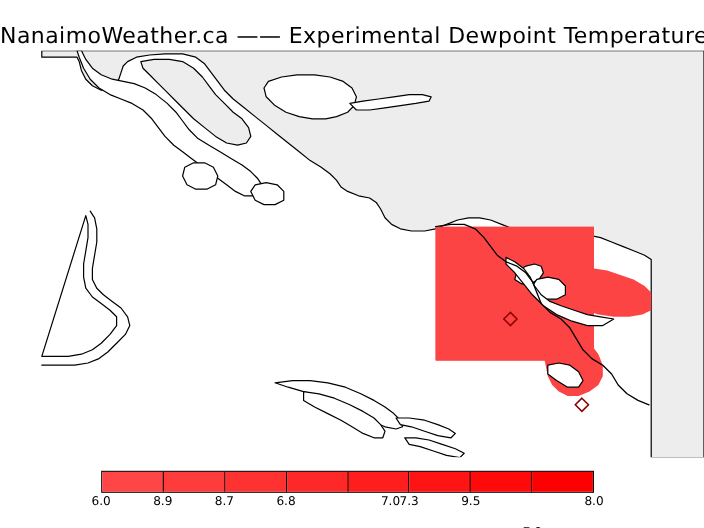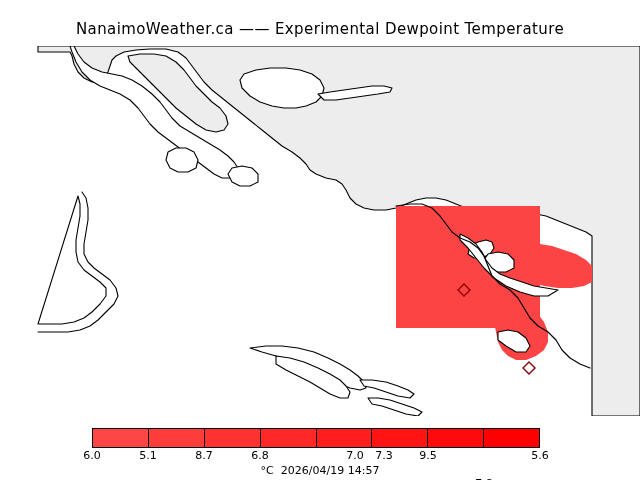--- a/index.html
+++ b/index.html
@@ -16,21 +16,21 @@
   }
 
   
   #chart-title {
     position: absolute;
     left: 0;
     top: 20px;
     width: 640px;
     text-align: center;
     font-family: "DejaVu Sans", sans-serif;
-    font-size: 15px;
+    font-size: 20px;
     letter-spacing: 0.4px;
     color: #000000;
     white-space: pre;
   }
 
   
   #map-panel {
     position: absolute;
     left: 0;
     top: 46px;
@@ -240,24 +240,23 @@
       <div class="cb-cell" style="background: rgb(255, 50, 50);"></div>
       <div class="cb-cell" style="background: rgb(255, 40, 40);"></div>
       <div class="cb-cell" style="background: rgb(255, 30, 30);"></div>
       <div class="cb-cell" style="background: rgb(255, 20, 20);"></div>
       <div class="cb-cell" style="background: rgb(255, 10, 10);"></div>
       <div class="cb-cell" style="background: rgb(255, 0, 0);"></div>
     </div>
 
   <div id="colorbar-ticks">
       <span class="cb-tick" style="left: 92px;">6.0</span>
-      <span class="cb-tick" style="left: 148px;">5.1</span>
+      <span class="cb-tick" style="left: 148px;">8.9</span>
       <span class="cb-tick" style="left: 204px;">8.7</span>
       <span class="cb-tick" style="left: 260px;">6.8</span>
       <span class="cb-tick" style="left: 316px; margin-left: 39px;">7.0</span>
-      <span class="cb-tick" style="left: 384px; text-align: center;">7.3</span>
+      <span class="cb-tick" style="left: 372px; text-align: center;">7.3</span>
       <span class="cb-tick" style="left: 428px;">9.5</span>
       <span class="cb-tick" style="left: 484px; margin-top: 28px;">7.8</span>
-      <span class="cb-tick" style="left: 540px;">5.6</span>
+      <span class="cb-tick" style="left: 540px;">8.0</span>
     </div>
 
-  <div id="colorbar-caption">°C  2026/04/19 14:57</div>
 </div>
 
 </body></html>

